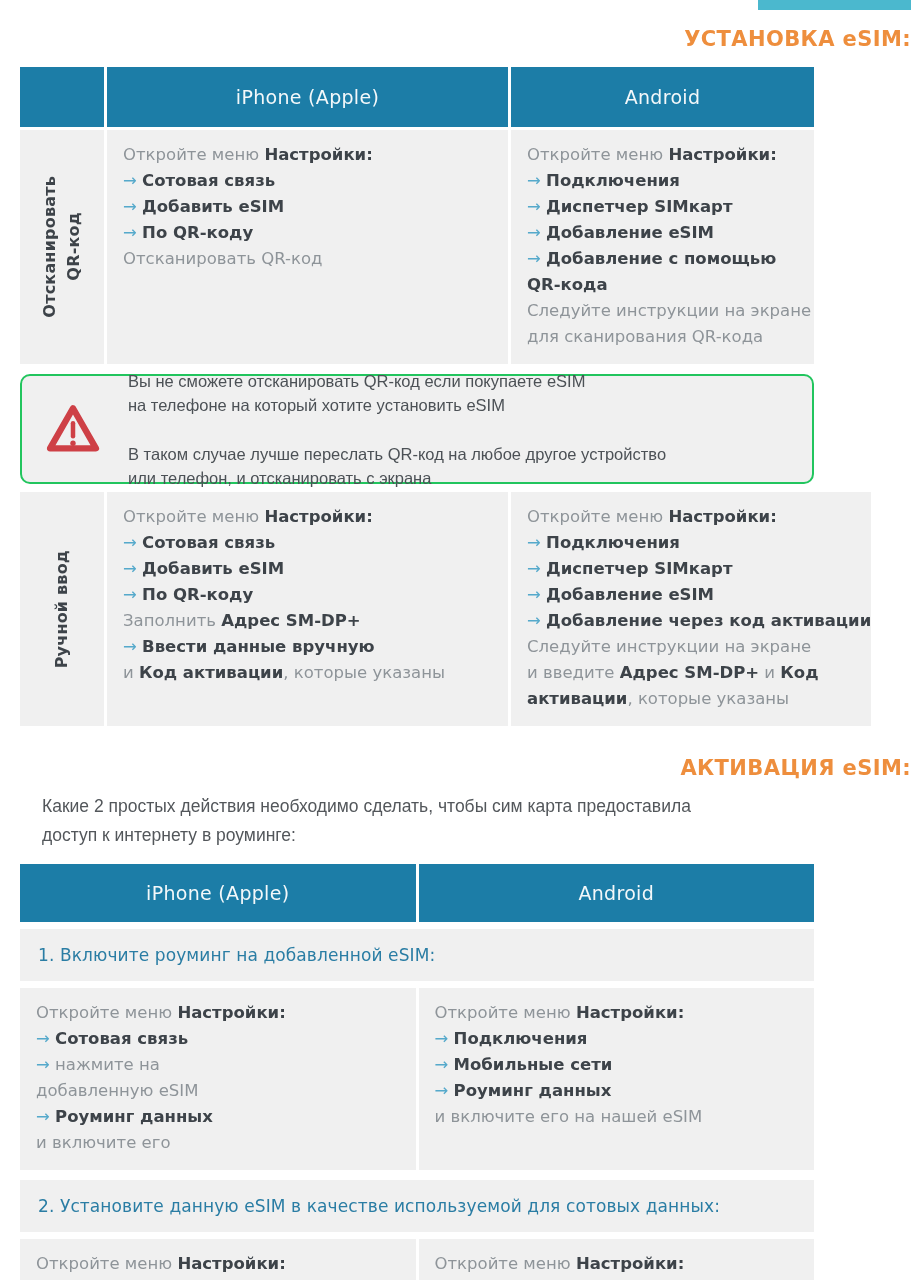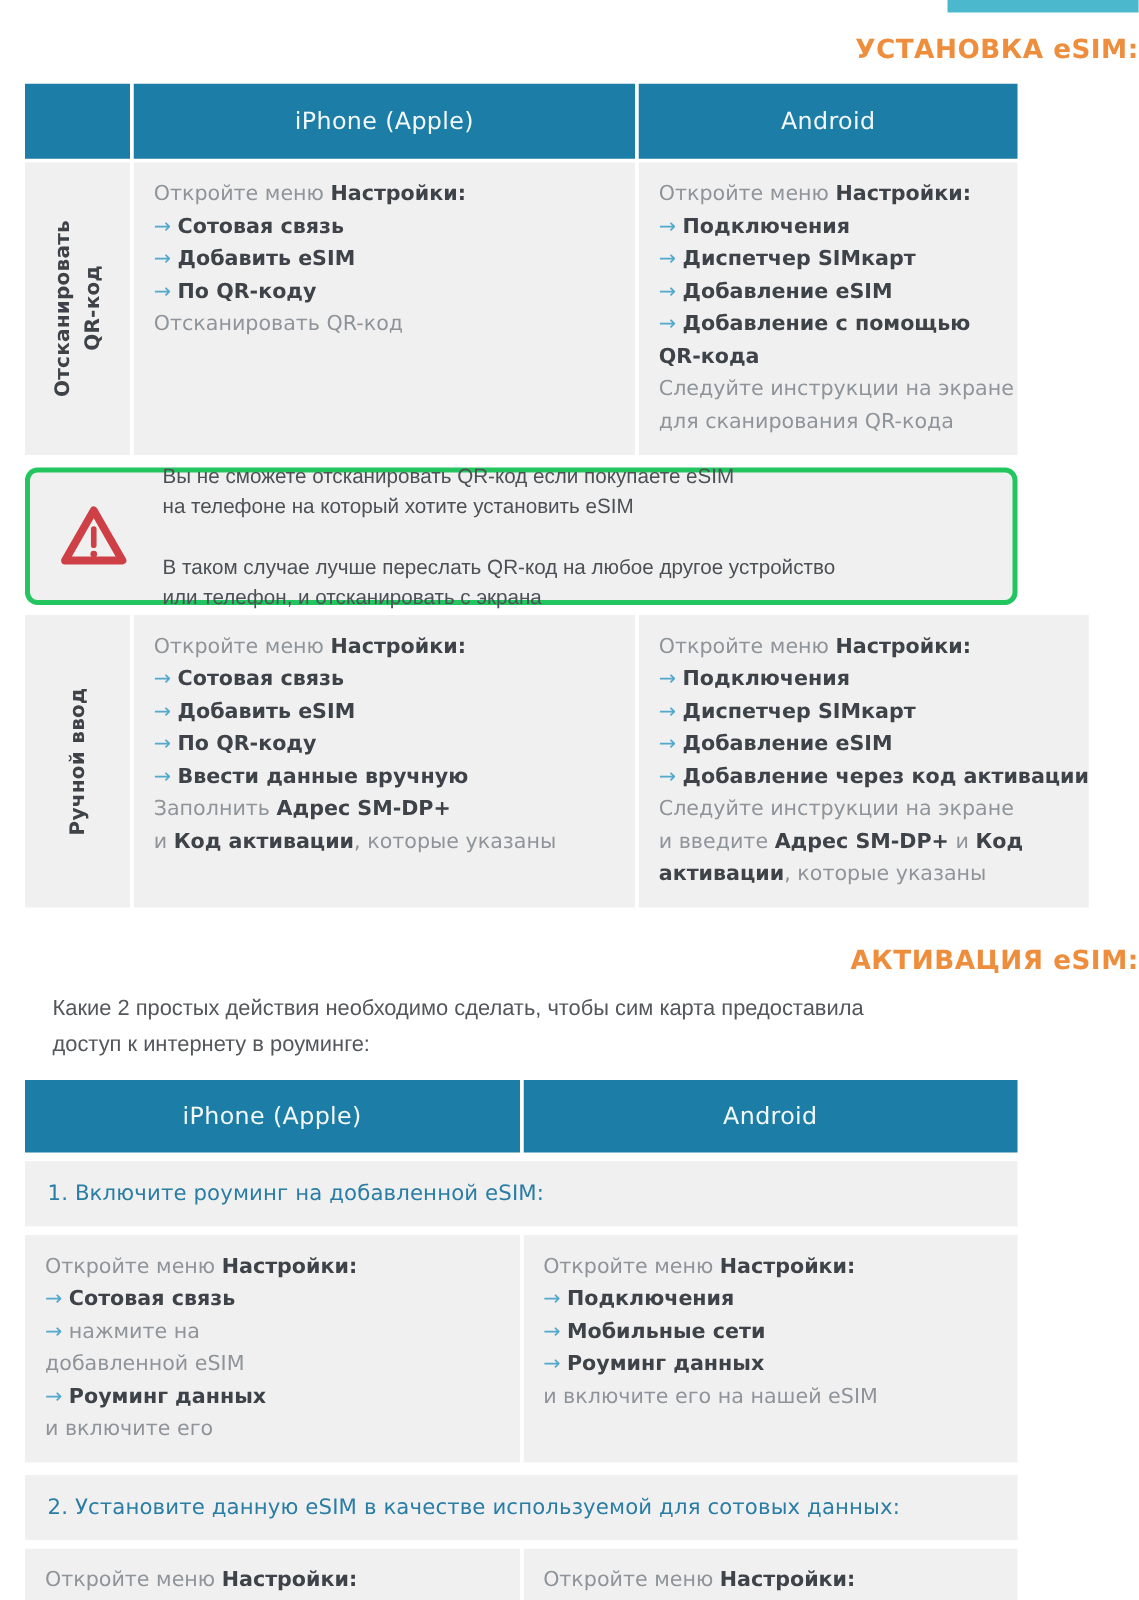--- a/index.html
+++ b/index.html
@@ -23,21 +23,21 @@
   .seg-m{color:#8e9499}
   .seg-b{color:#3d4349;font-weight:700}
   .seg-a{color:#55a9cb}
   .vlabel-cell{background:#f0f0f0;display:flex;align-items:center;justify-content:center}
   .vlabel{writing-mode:vertical-rl;transform:rotate(180deg);text-align:center;
           font-weight:700;font-size:16px;color:#3d4349;line-height:1.5;
           white-space:pre-line;letter-spacing:.2px}
   .row1 .cell,.row1 .vlabel-cell{min-height:184px}
   .row2 .cell,.row2 .vlabel-cell{min-height:186px}
   .rowgap{margin-top:3px}
-  .warning{margin:10px 0 8px 0;height:110px;background:#f0f0f0;border:4px solid #22c55e;
+  .warning{margin:10px 0 8px 0;height:110px;background:#f0f0f0;border:2px solid #22c55e;
            border-radius:10px;display:flex;align-items:center;padding:0 18px 0 22px}
   .warn-icon{flex:0 0 60px;margin-right:24px;display:flex;align-items:center}
   .warn-text{font-family:"Liberation Sans",sans-serif}
   .warn-text .tline{font-size:16.5px;line-height:24px;color:#4c5156;white-space:nowrap}
   .warn-p2{margin-top:25px}
   .intro{font-family:"Liberation Sans",sans-serif;margin:10px 0 14px 22px;
          font-size:17.5px;line-height:29px;color:#53575b}
   .intro .tline{font-size:17.5px;line-height:29px;color:#53575b}
   .band{background:#f0f0f0;height:52px;display:flex;align-items:center;
         padding-left:18px;margin-top:7px;color:#2a7da4;font-weight:400;font-size:17px;
@@ -108,22 +108,22 @@
 
   <div class="grid3 row2">
     <div class="vlabel-cell">
       <span class="vlabel">Ручной ввод</span>
     </div>
     <div class="cell">
         <div class="tline"><span class="seg-m">Откройте меню </span><span class="seg-b">Настройки:</span></div>
         <div class="tline"><span class="seg-a">→ </span><span class="seg-b">Сотовая связь</span></div>
         <div class="tline"><span class="seg-a">→ </span><span class="seg-b">Добавить eSIM</span></div>
         <div class="tline"><span class="seg-a">→ </span><span class="seg-b">По QR-коду</span></div>
+        <div class="tline"><span class="seg-m">Заполнить </span><span class="seg-b">Адрес SM-DP+</span></div>
         <div class="tline"><span class="seg-a">→ </span><span class="seg-b">Ввести данные вручную</span></div>
-        <div class="tline"><span class="seg-m">Заполнить </span><span class="seg-b">Адрес SM-DP+</span></div>
         <div class="tline"><span class="seg-m">и </span><span class="seg-b">Код активации</span><span class="seg-m">, которые указаны</span></div>
       </div>
     <div class="cell">
         <div class="tline"><span class="seg-m">Откройте меню </span><span class="seg-b">Настройки:</span></div>
         <div class="tline"><span class="seg-a">→ </span><span class="seg-b">Подключения</span></div>
         <div class="tline"><span class="seg-a">→ </span><span class="seg-b">Диспетчер SIMкарт</span></div>
         <div class="tline"><span class="seg-a">→ </span><span class="seg-b">Добавление eSIM</span></div>
         <div class="tline"><span class="seg-a">→ </span><span class="seg-b">Добавление через код активации</span></div>
         <div class="tline"><span class="seg-m">Следуйте инструкции на экране</span></div>
         <div class="tline"><span class="seg-m">и введите </span><span class="seg-b">Адрес SM-DP+</span><span class="seg-m"> и </span><span class="seg-b">Код</span></div>
@@ -149,21 +149,21 @@
     <div class="th th2">Android</div>
   </div>
 
   <div class="band">1. Включите роуминг на добавленной eSIM:</div>
 
   <div class="grid2 t2row t2row1">
     <div class="cell">
         <div class="tline"><span class="seg-m">Откройте меню </span><span class="seg-b">Настройки:</span></div>
         <div class="tline"><span class="seg-a">→ </span><span class="seg-b">Сотовая связь</span></div>
         <div class="tline"><span class="seg-a">→ </span><span class="seg-m">нажмите на</span></div>
-        <div class="tline"><span class="seg-m">добавленной eSIM</span></div>
+        <div class="tline"><span class="seg-m">добавленную eSIM</span></div>
         <div class="tline"><span class="seg-a">→ </span><span class="seg-b">Роуминг данных</span></div>
         <div class="tline"><span class="seg-m">и включите его</span></div>
       </div>
     <div class="cell">
         <div class="tline"><span class="seg-m">Откройте меню </span><span class="seg-b">Настройки:</span></div>
         <div class="tline"><span class="seg-a">→ </span><span class="seg-b">Подключения</span></div>
         <div class="tline"><span class="seg-a">→ </span><span class="seg-b">Мобильные сети</span></div>
         <div class="tline"><span class="seg-a">→ </span><span class="seg-b">Роуминг данных</span></div>
         <div class="tline"><span class="seg-m">и включите его на нашей eSIM</span></div>
       </div>

